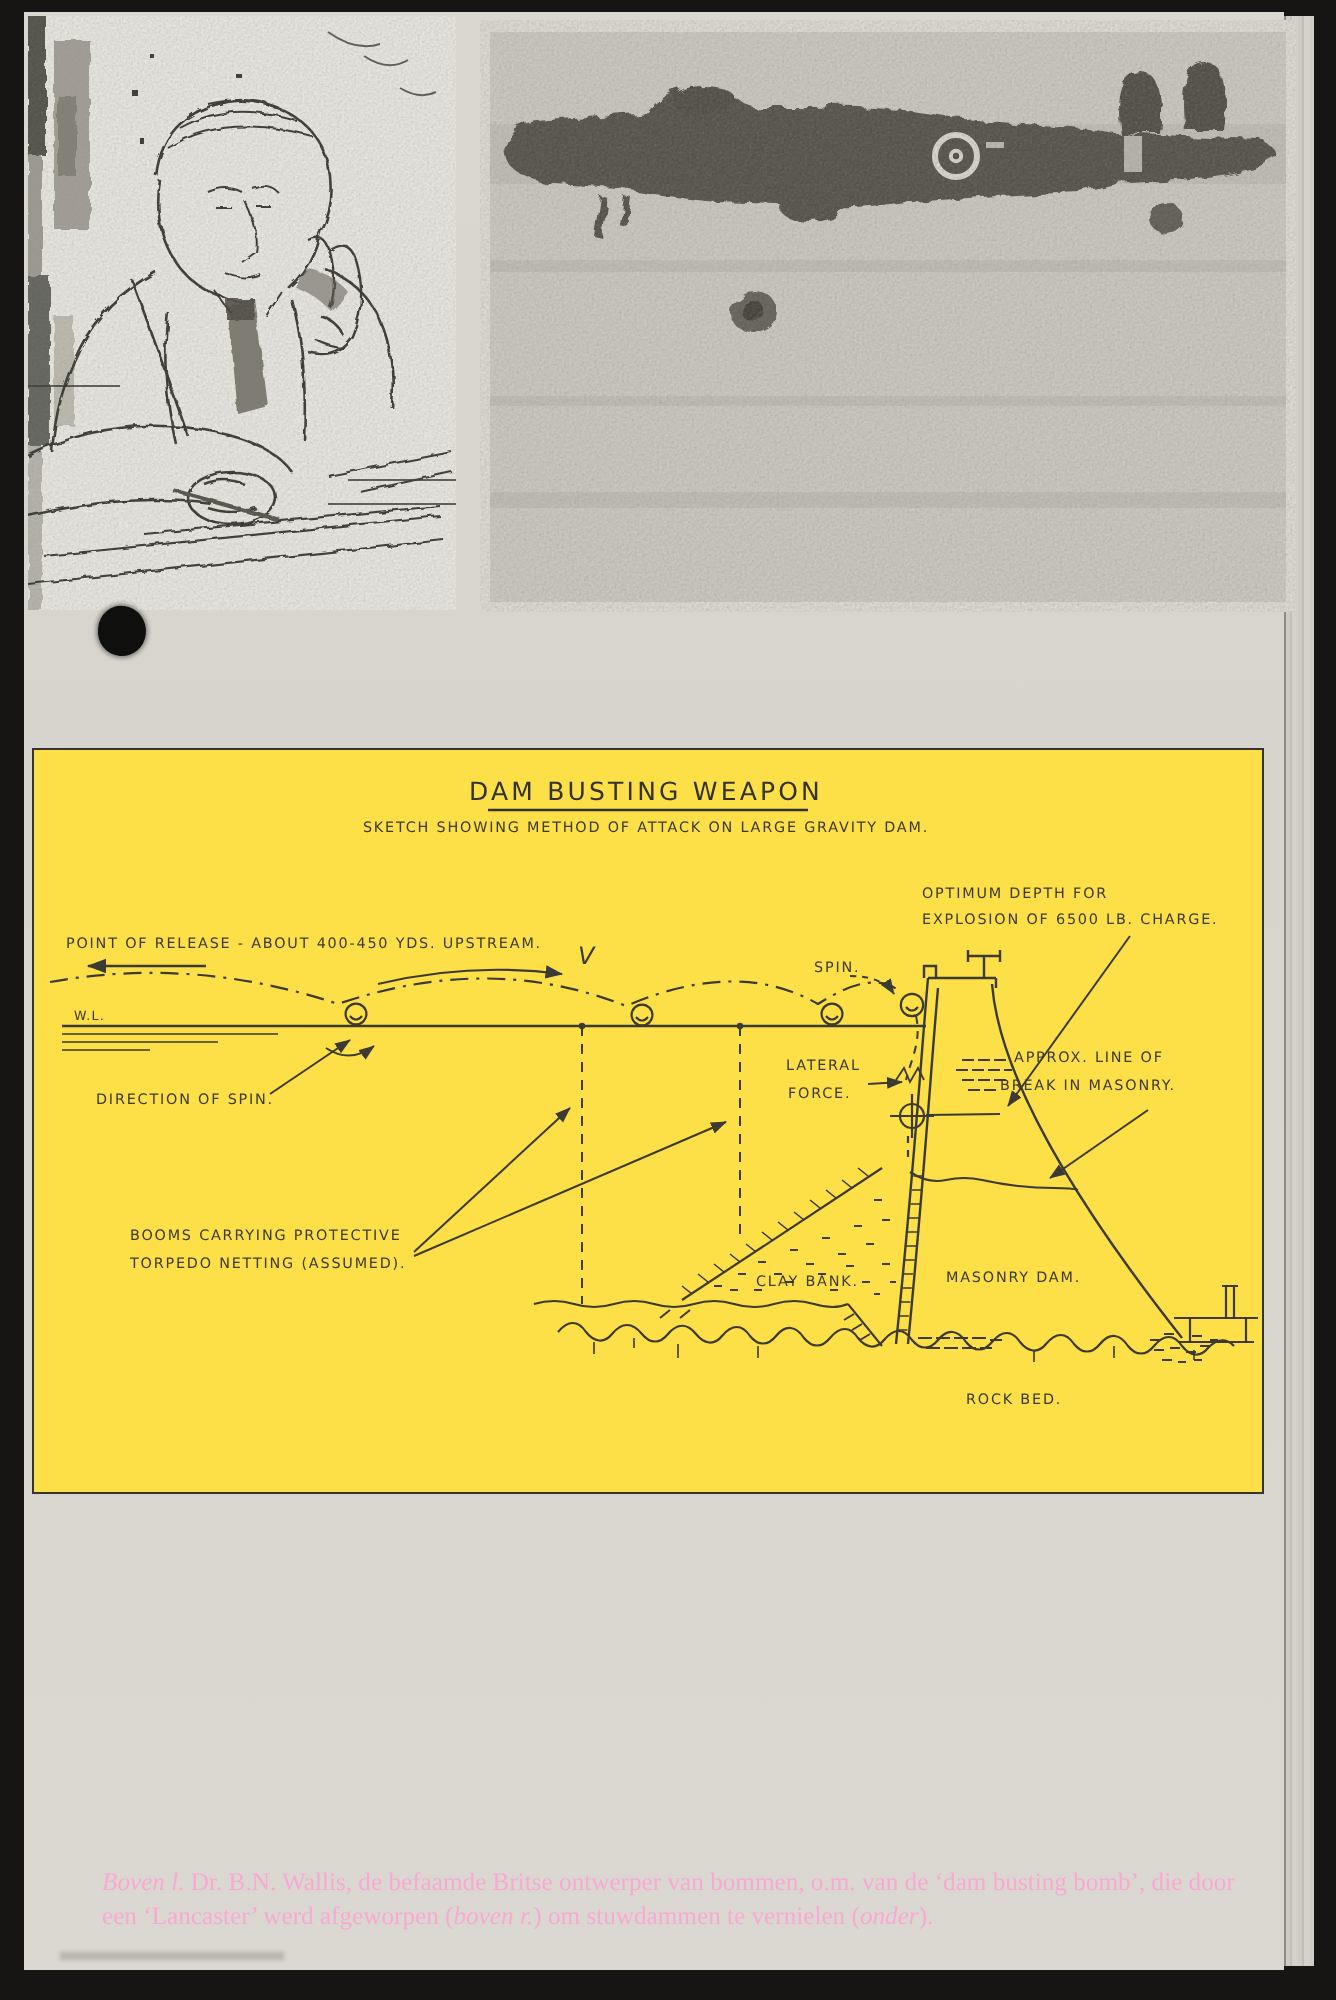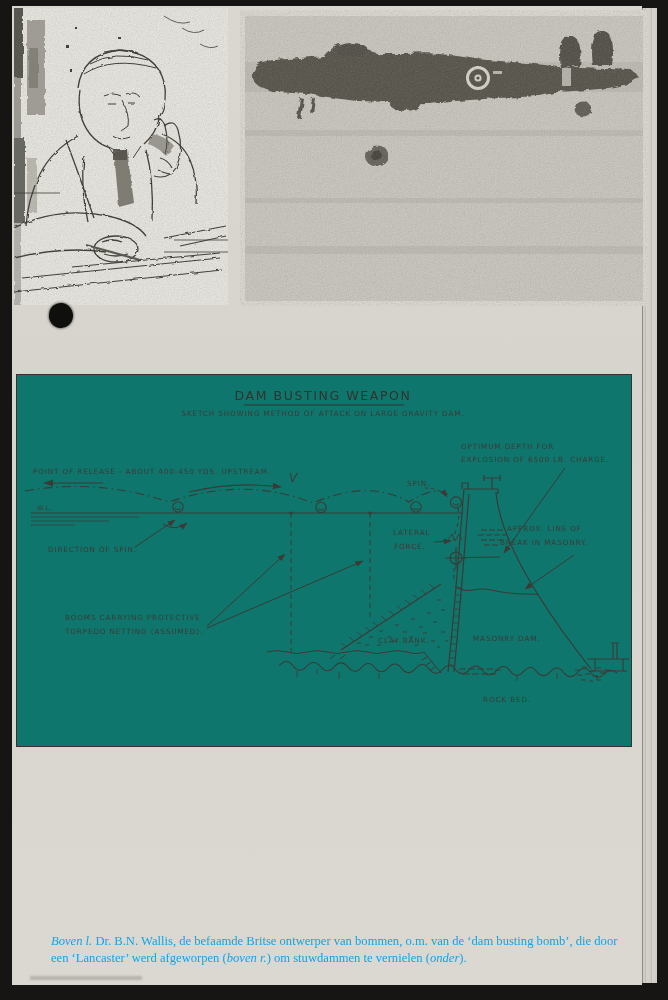--- a/index.html
+++ b/index.html
@@ -18,33 +18,33 @@
     border-left:1px solid #8e8b84;
   }
   .photo{position:absolute;}
   .photo svg{display:block;}
   .punch-hole{
     position:absolute;background:#0f0f0e;border-radius:48% 52% 50% 50%;
     box-shadow:0 0 2px 1px rgba(20,20,18,.45);
   }
   .diagram{
     position:absolute;left:16px;top:374px;width:616px;height:373px;
-    background:#0f766e;border:1.5px solid #34332f;box-sizing:border-box;
+    background:#fde047;border:1.5px solid #34332f;box-sizing:border-box;
   }
   .dlabel{
     font-family:"DejaVu Sans",sans-serif;font-size:7.2px;letter-spacing:.9px;
     fill:#3b3a35;
   }
   .dlabel-small{font-size:6.3px;letter-spacing:.6px;fill:#3b3a35;font-family:"DejaVu Sans",sans-serif;}
   .dtitle{font-size:12.5px;letter-spacing:1.6px;fill:#33322e;font-family:"DejaVu Sans",sans-serif;}
   .dvel{font-size:12px;font-style:italic;fill:#3b3a35;font-family:"DejaVu Sans",sans-serif;}
   .caption{
     position:absolute;left:51px;top:920px;width:572px;
     font-family:"Liberation Serif","DejaVu Serif",serif;
-    font-size:12.6px;line-height:1.36;color:#0ea5e9;
+    font-size:12.6px;line-height:1.36;color:#f9a8d4;
   }
   .caption em{font-style:italic;}
   .smudge{
     position:absolute;left:30px;top:976px;width:112px;height:4px;
     background:#8a8780;opacity:.45;filter:blur(1px);
   }
   .stroke{stroke:#3b3a35;fill:none;}
 </style>
 </head>
 <body>

